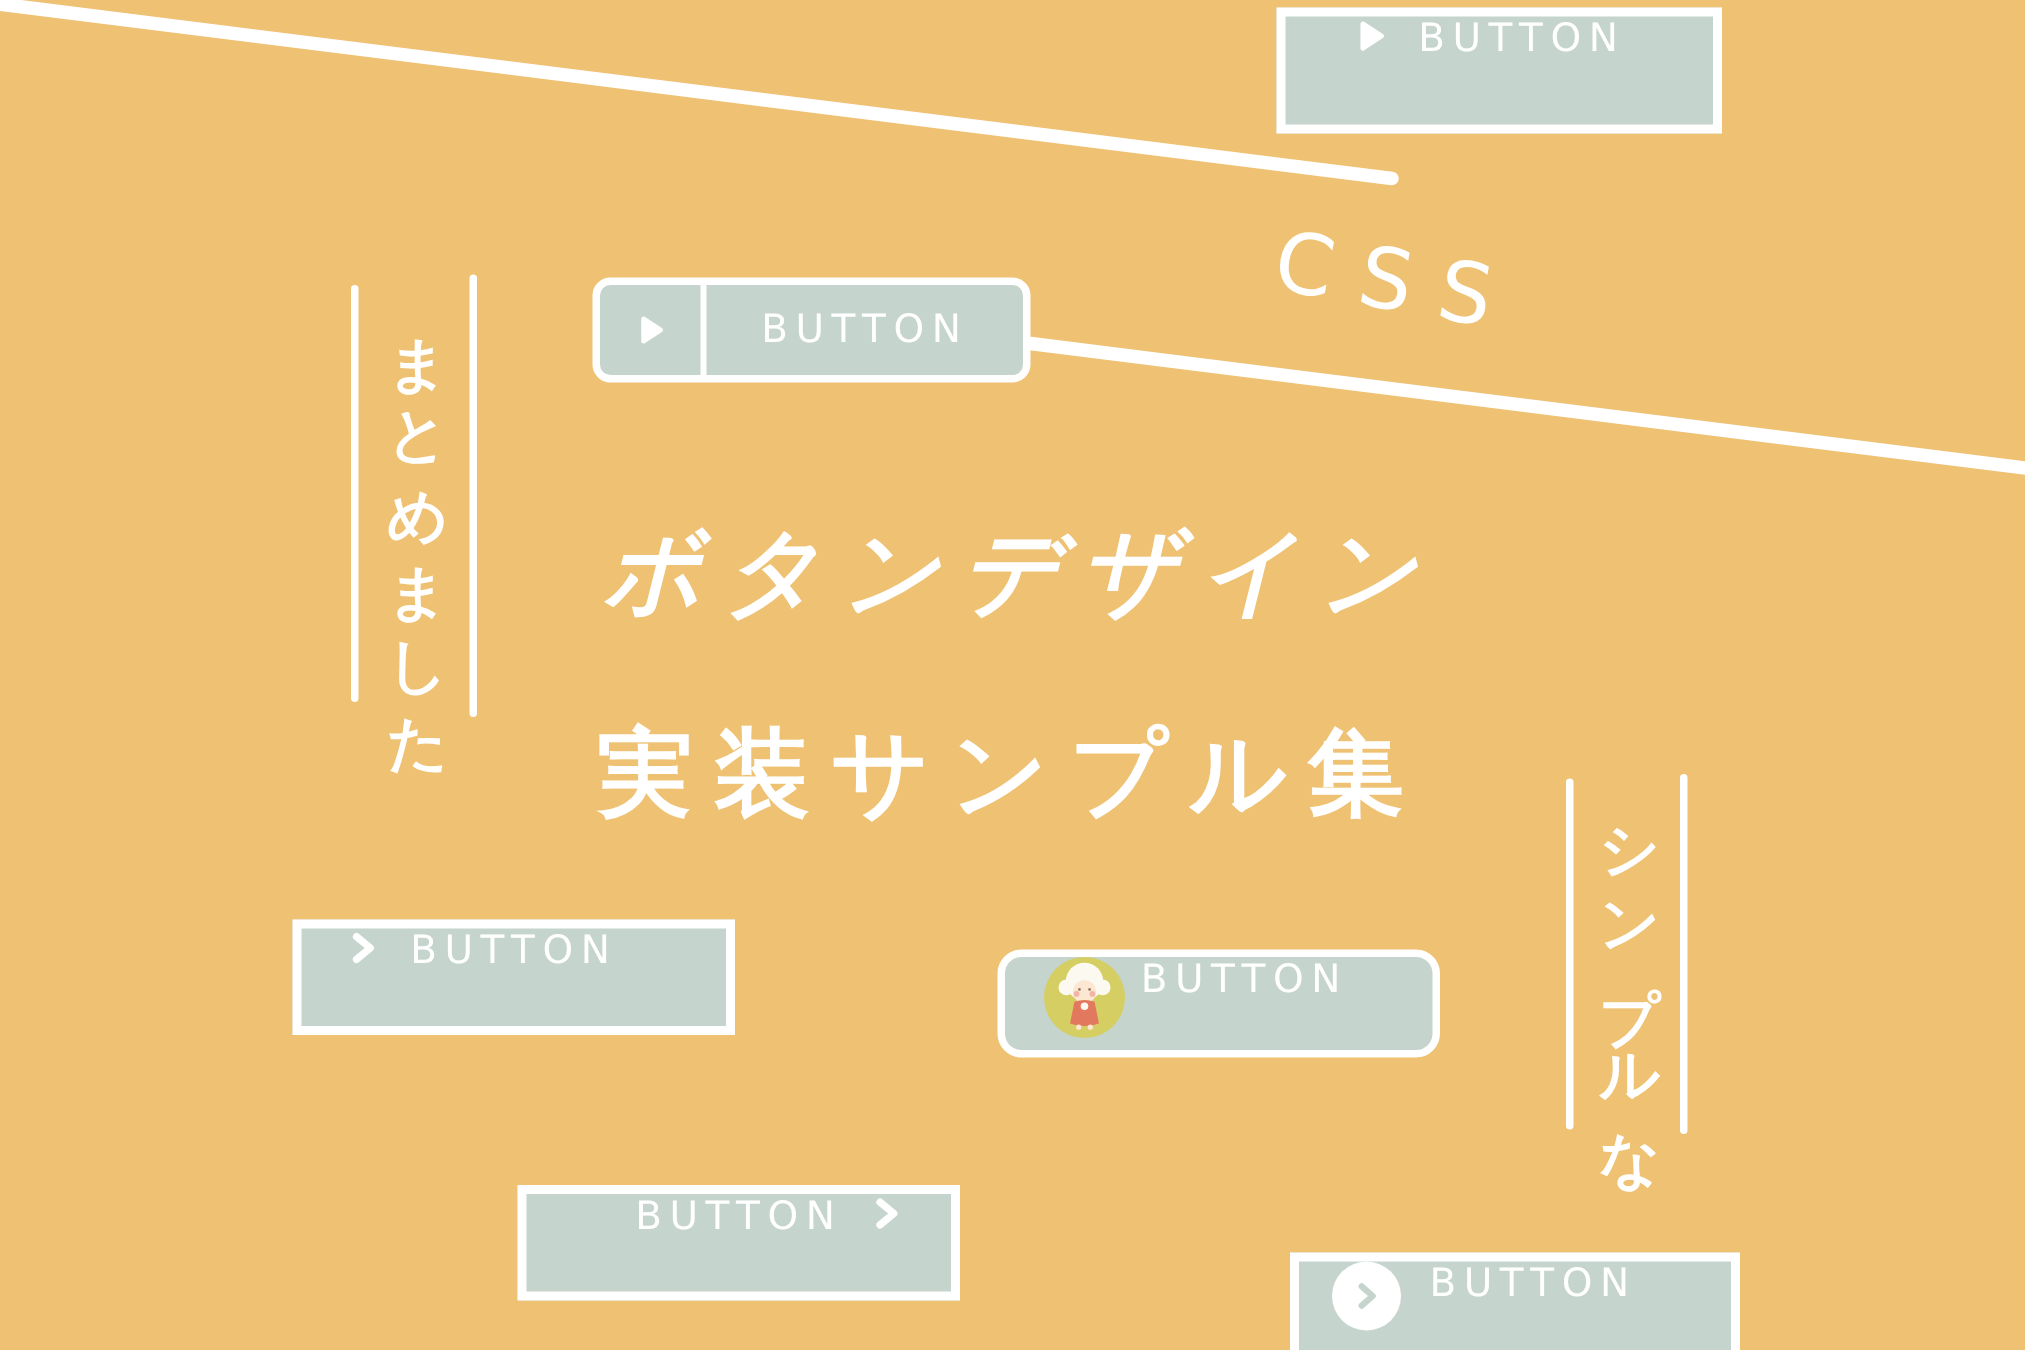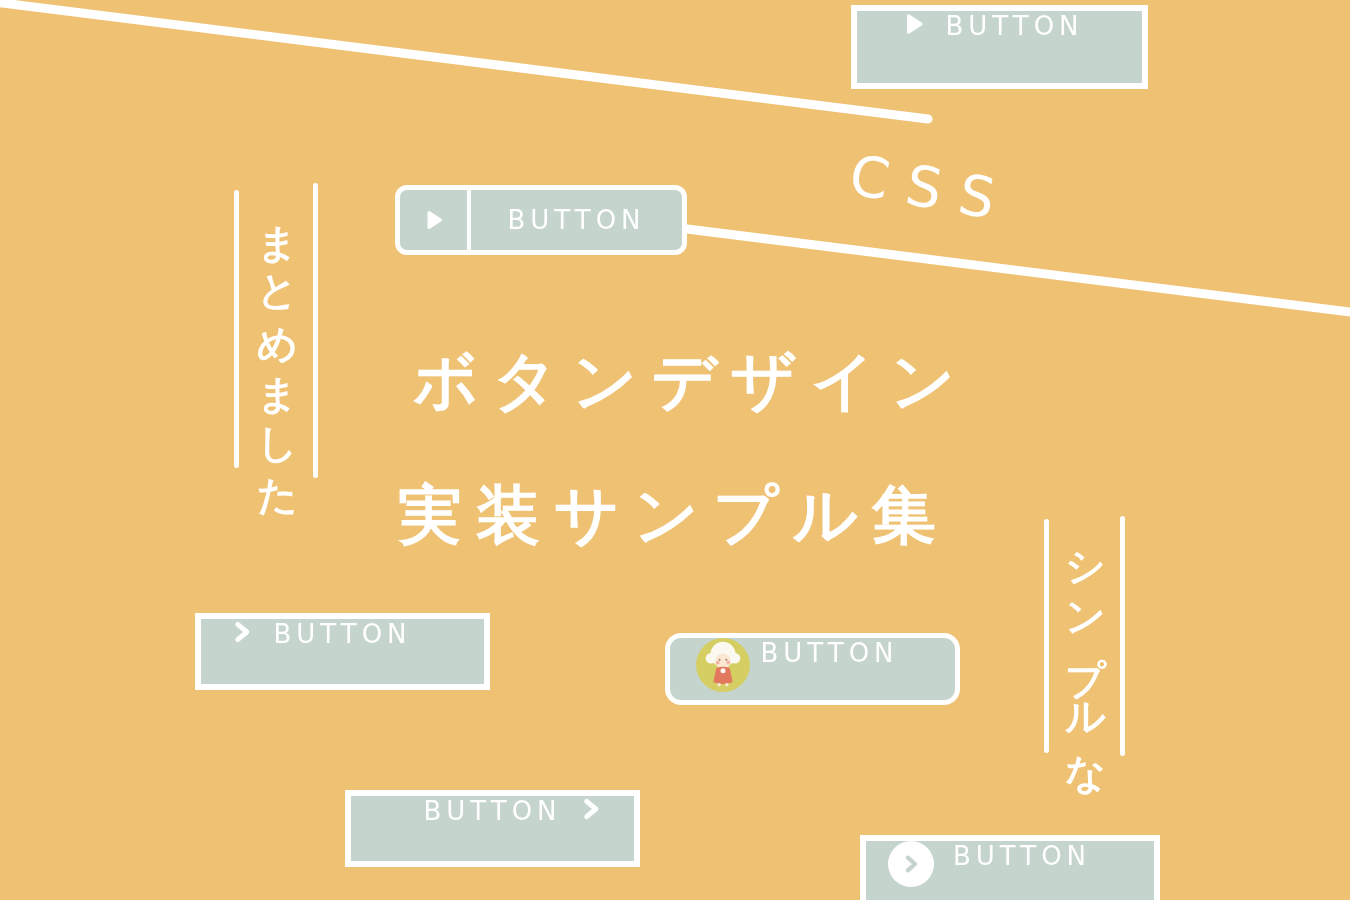--- a/index.html
+++ b/index.html
@@ -77,21 +77,21 @@
   }
 
   
   .title-line {
     position: absolute;
     color: #ffffff;
     font-size: 64px; font-weight: bold;
     letter-spacing: 14px;
     white-space: nowrap;
   }
-  .title-line1 { left: 413px; top: 338px; }
+  .title-line1 { left: 402px; top: 338px; font-style: italic; }
   .title-line2 { left: 398px; top: 472px; text-align: center; }
 
   
   .css-label {
     position: absolute; left: 856px; top: 142px;
     color: #ffffff; font-size: 56px; font-weight: 500;
     letter-spacing: 18px;
     transform: rotate(10deg); transform-origin: left top;
     white-space: nowrap;
   }

